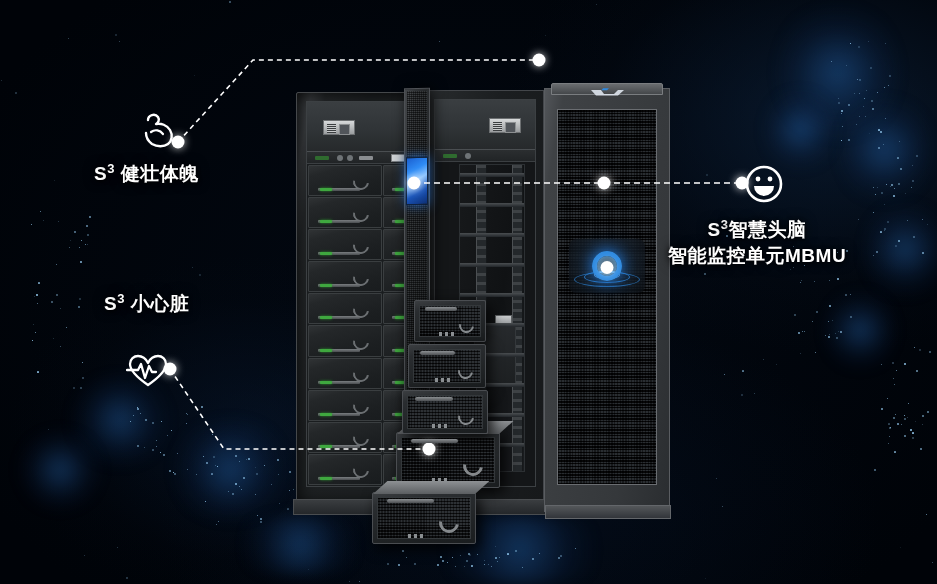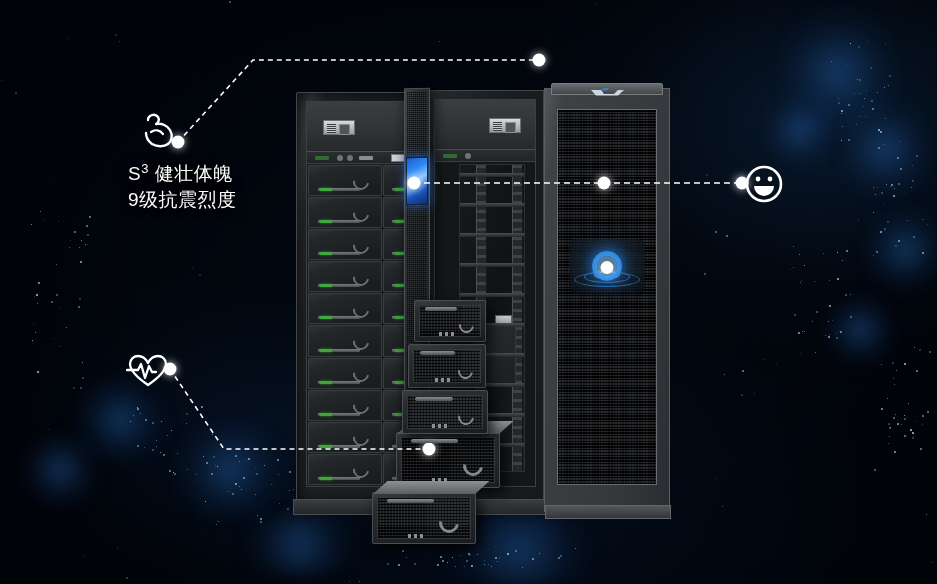--- a/index.html
+++ b/index.html
@@ -246,24 +246,23 @@
   }
   .fm .topface {
     position:absolute; left:0; top:-12px; width:100%; height:13px;
     background: linear-gradient(180deg,#8e9194,#5b5e61);
     transform: skewX(-48deg); transform-origin: bottom left;
   }
 
   
   .callout { position:absolute; }
   .co-text {
-    color:#ffffff; font-weight:normal; font-size:19px; line-height:1.35;
+    color:#ffffff; font-weight:bold; font-size:19px; line-height:1.35;
     letter-spacing:.5px; white-space:nowrap;
     text-shadow:0 1px 4px rgba(0,0,0,0.95), 0 0 12px rgba(0,0,0,0.8);
-    margin-left:34px;
   }
   .co-text .sup { font-size:13px; vertical-align:super; }
 
   .conn { position:absolute; left:0; top:0; width:937px; height:584px; pointer-events:none; }
   .node {
     position:absolute; width:13px; height:13px; border-radius:50%;
     background:#ffffff; box-shadow:0 0 8px rgba(255,255,255,0.8);
     transform:translate(-50%,-50%);
   }
   .icon-svg { position:absolute; }
@@ -845,35 +844,43 @@
     <svg width="46" height="42" viewBox="0 0 46 42" class="icon-svg">
       <path d="M10 10 C10 5, 17 3, 20 7 C22 10, 20 13, 18 14 C23 13, 29 15, 32 20 C35 25, 34 31, 30 34
                C26 37, 19 37, 14 34 C10 31, 8 27, 8 23" fill="none" stroke="#ffffff" stroke-width="2.4" stroke-linecap="round" stroke-linejoin="round"></path>
       <path d="M13 22 C17 19, 22 20, 25 24" fill="none" stroke="#ffffff" stroke-width="2.2" stroke-linecap="round"></path>
     </svg>
   </div>
   <div class="callout" style="left:94px; top:160px;">
     <div class="co-text">
       <span>S</span><span class="sup">3</span><span> 健壮体魄</span>
     </div>
-    <div class="co-text">9级抗震烈度</div>
   </div>
 
   <div class="callout" style="left:104px; top:290px;">
+    <div class="co-text">
+      <span>S</span><span class="sup">3</span><span> 小心脏</span>
+    </div>
   </div>
   <div class="callout" style="left:126px; top:352px;">
     <svg width="44" height="38" viewBox="0 0 44 38" class="icon-svg">
       <path d="M22 33 C9 24, 4 18, 4 12 C4 7, 8 4, 12 4 C16 4, 20 7, 22 11
                C24 7, 28 4, 32 4 C36 4, 40 7, 40 12 C40 18, 35 24, 22 33 Z" fill="none" stroke="#ffffff" stroke-width="2.3" stroke-linejoin="round"></path>
       <path d="M1 18 L12 18 L15 12 L19 26 L23 14 L26 20 L30 20" fill="none" stroke="#ffffff" stroke-width="2.3" stroke-linecap="round" stroke-linejoin="round"></path>
     </svg>
   </div>
 
   <div class="callout" style="left:744px; top:164px;">
     <svg width="40" height="40" viewBox="0 0 40 40" class="icon-svg">
       <circle cx="20" cy="20" r="17" fill="none" stroke="#ffffff" stroke-width="2.6"></circle>
       <circle cx="14" cy="15" r="2.4" fill="#ffffff"></circle>
       <circle cx="26" cy="15" r="2.4" fill="#ffffff"></circle>
       <path d="M10 22 L30 22 A10 10 0 0 1 10 22 Z" fill="#ffffff"></path>
     </svg>
   </div>
+  <div class="callout" style="left:668px; top:216px;">
+    <div class="co-text" style="text-align:center;">
+      <span>S</span><span class="sup">3</span><span>智慧头脑</span>
+    </div>
+    <div class="co-text" style="text-align:center;">智能监控单元MBMU</div>
+  </div>
 
 </div>
 
 </body></html>

